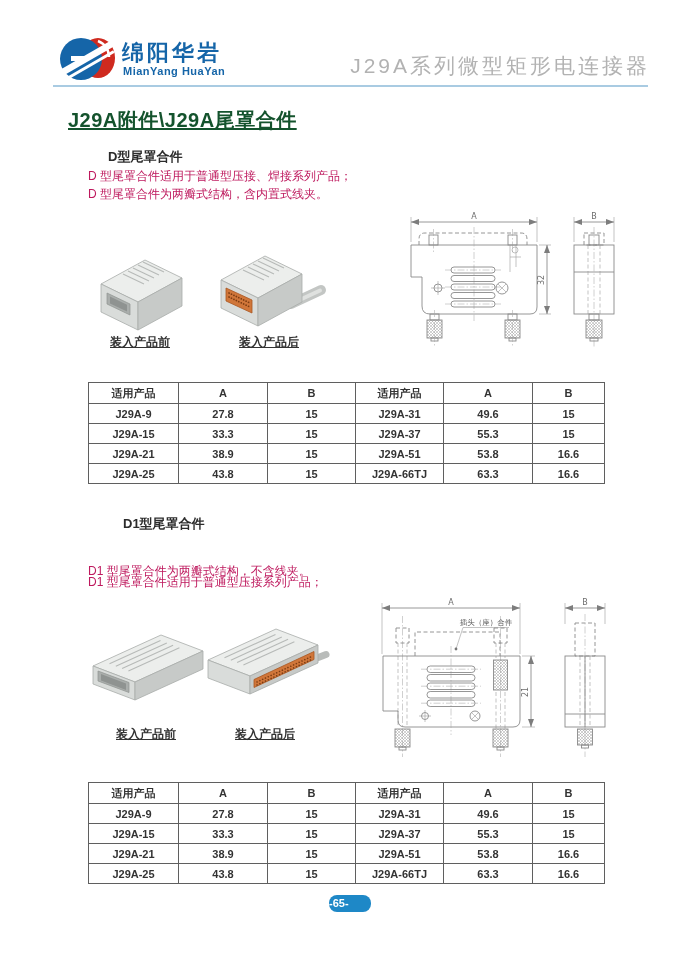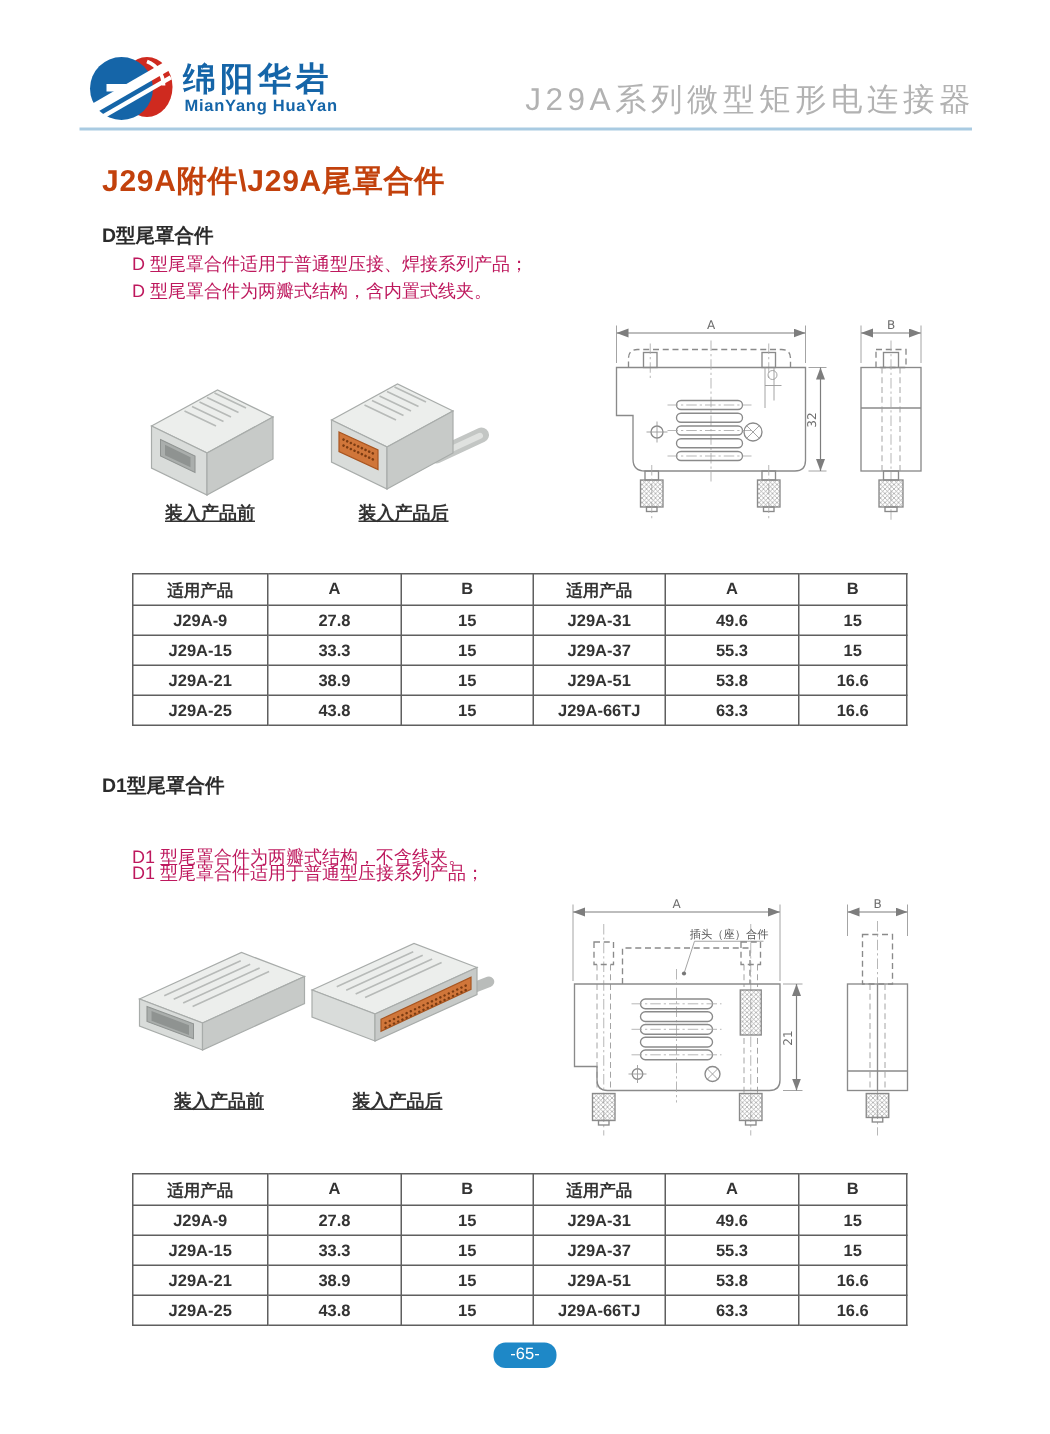--- a/index.html
+++ b/index.html
@@ -6,40 +6,40 @@
   .page{position:relative;width:700px;height:956px;background:#ffffff;margin:0 auto;
         font-family:"Liberation Sans","DejaVu Sans",sans-serif;overflow:hidden;}
   .abs{position:absolute;}
   
   .logo-cn{left:122px;top:38px;font-size:22px;font-weight:bold;color:#1565a8;letter-spacing:3px;}
   .logo-en{left:123px;top:65px;font-size:11px;font-weight:bold;color:#1565a8;letter-spacing:.5px;}
   .doc-title{right:50px;top:52px;font-family:Liberation Sans, sans-serif;
              font-size:21px;color:#b2b2b2;letter-spacing:3px;}
   .header-rule{left:53px;top:85px;width:595px;height:2px;background:#a9cbe2;}
   
-  .page-title{left:68px;top:107px;font-size:20px;color:#c2410c;font-weight:600;letter-spacing:.5px;}
-  .sec-heading{font-size:13px;font-weight:bold;color:#2b2b2b;}
+  .page-title{left:68px;top:107px;font-size:20px;color:#14532d;font-weight:600;letter-spacing:.5px;text-decoration:underline;}
+  .sec-heading{font-size:13px;font-weight:bold;color:#2b2b2b;margin-left:40px;}
   .desc{font-size:12px;color:#be185d;}
   .fig-label{font-size:12px;font-weight:bold;color:#333;text-align:center;text-decoration:underline;}
   
   .spec-table{border-collapse:collapse;table-layout:fixed;font-size:11px;color:#333;width:516px;}
   .spec-table th,.spec-table td{border:1px solid #5f5f5f;text-align:center;padding:0;height:19px;font-weight:bold;}
   .spec-table th{height:20px;}
   
   .ol{stroke:#8a8a8a;stroke-width:0.9;fill:none;}
   .thin{stroke:#9a9a9a;stroke-width:0.6;fill:none;}
   .dash{stroke-dasharray:4 2.5;}
   .cl{stroke:#a8a8a8;stroke-width:0.55;fill:none;stroke-dasharray:7 2 1.5 2;}
   .dim{stroke:#7d7d7d;stroke-width:0.8;fill:none;}
   .ext{stroke:#9a9a9a;stroke-width:0.6;fill:none;}
   .dtxt{font:8px "DejaVu Sans",sans-serif;fill:#6d6d6d;}
   .ctxt{font:7.5px "DejaVu Sans",sans-serif;fill:#555;}
   
   .page-badge{left:329px;top:895px;width:42px;height:17px;background:#1e88c7;border-radius:8px;
-              color:#fff;font-size:11px;font-weight:normal;text-align:center;line-height:17px;}
+              color:#fff;font-size:11px;font-weight:bold;text-align:left;line-height:17px;}
 </style>
 </head>
 <body>
 
 <svg width="0" height="0" style="position:absolute">
   <defs>
     <pattern id="knurl" width="3" height="3" patternUnits="userSpaceOnUse">
       <path d="M0,3 L3,0 M0,0 L3,3" stroke="#9b9b9b" stroke-width="0.45" fill="none"></path>
     </pattern>
     <marker id="dA" markerWidth="9" markerHeight="7" refX="8" refY="3" orient="auto-start-reverse" markerUnits="userSpaceOnUse">
@@ -205,21 +205,21 @@
             <td>15</td>
             <td>J29A-66TJ</td>
             <td>63.3</td>
             <td>16.6</td>
           </tr>
         </tbody>
     </table>
   </div>
 
   <div>
-    <div class="abs sec-heading" style="left:68px;top:515px">D1型尾罩合件</div>
+    <div class="abs sec-heading" style="left:83px;top:515px">D1型尾罩合件</div>
     <div class="abs desc" style="left:88px;top:574px">D1 型尾罩合件适用于普通型压接系列产品；</div>
     <div class="abs desc" style="left:88px;top:563px">D1 型尾罩合件为两瓣式结构，不含线夹。</div>
 
     <svg class="abs" style="left:85px;top:620px" width="122" height="88" viewBox="0 0 122 88">
       <polygon points="8,46 76,15 118,31 50,62" fill="#eceeec" stroke="#a8acaa" stroke-width="0.8"></polygon>
       <polygon points="8,46 50,62 50,80 8,64" fill="#d9dcda" stroke="#a8acaa" stroke-width="0.8"></polygon>
       <polygon points="50,62 118,31 118,49 50,80" fill="#c7cac8" stroke="#a8acaa" stroke-width="0.8"></polygon>
       <path d="M24.5,43.8 L75.5,20.5 M30.8,46.2 L81.8,22.9 M37.1,48.6 L88.1,25.3 M43.4,51 L94.4,27.7" stroke="#b7bab8" stroke-width="1.1" fill="none"></path>
       <polygon points="13,51 44,62.5 44,72.5 13,61" fill="#aaaeac" stroke="#8f9391" stroke-width="0.7"></polygon>
       <polygon points="16,54 41,63.5 41,70 16,60.5" fill="#8f9391"></polygon>

